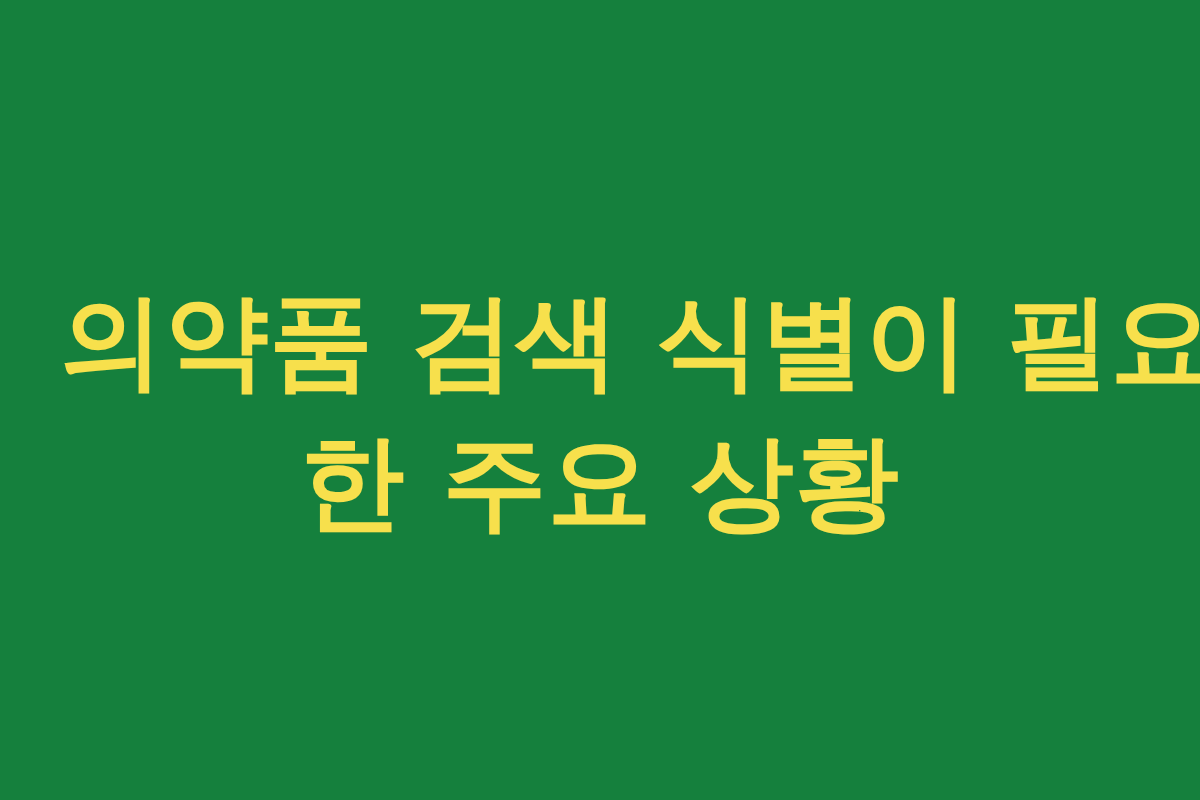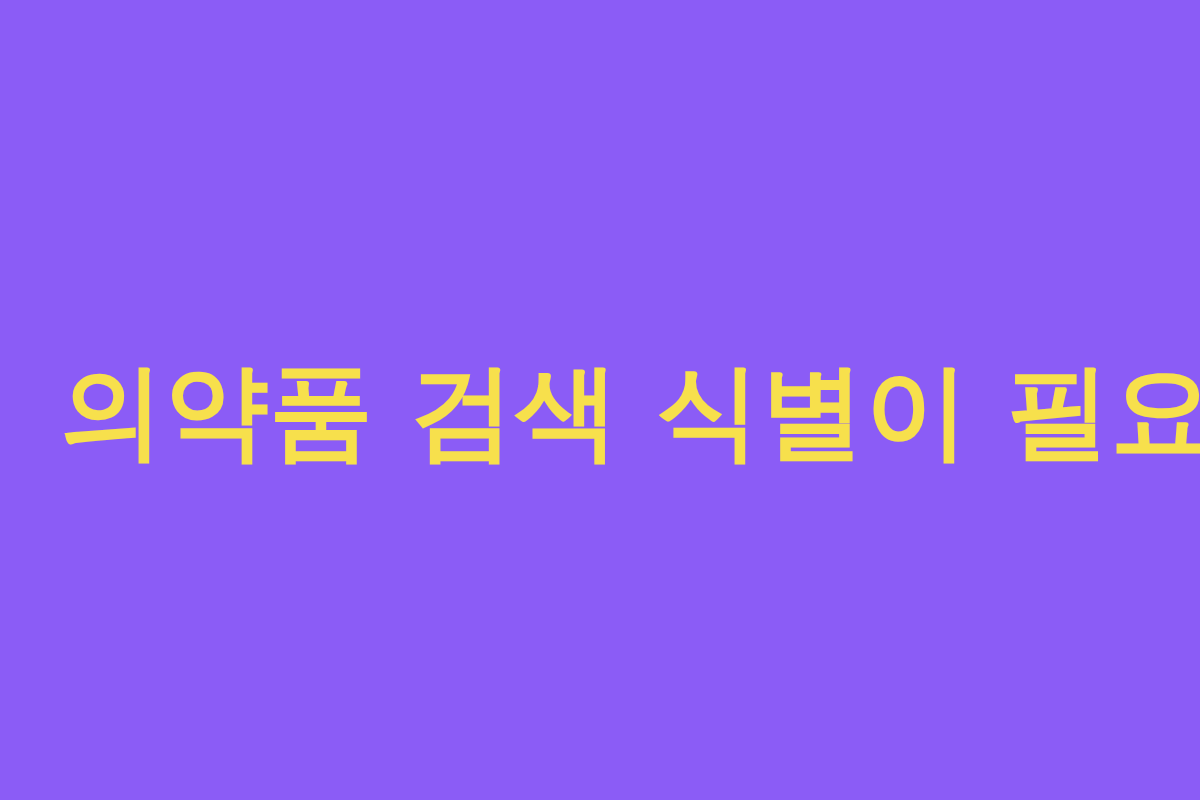--- a/index.html
+++ b/index.html
@@ -16,21 +16,21 @@
 
   #banner {
     position: relative;
     width: 1200px;
     height: 800px;
     box-sizing: border-box;
     display: flex;
     flex-direction: column;
     align-items: center;
     justify-content: center;
-    background: #8b5cf6;
+    background: #15803d;
   }
 
   #headline {
     width: 1080px;
     margin: 0;
     padding: 0;
     text-align: center;
     color: #F7E04C;
     font-family: "DejaVu Sans", "Liberation Sans", sans-serif;
     font-weight: 700;
@@ -50,15 +50,16 @@
     letter-spacing: 1px;
   }
 </style>
 </head>
 <body>
 
 <div id="banner">
 
   <h1 id="headline">
     <span class="line line-1">의약품 검색 식별이 필요</span>
+    <span class="line line-2">한 주요 상황</span>
   </h1>
 
 </div>
 
 </body></html>

